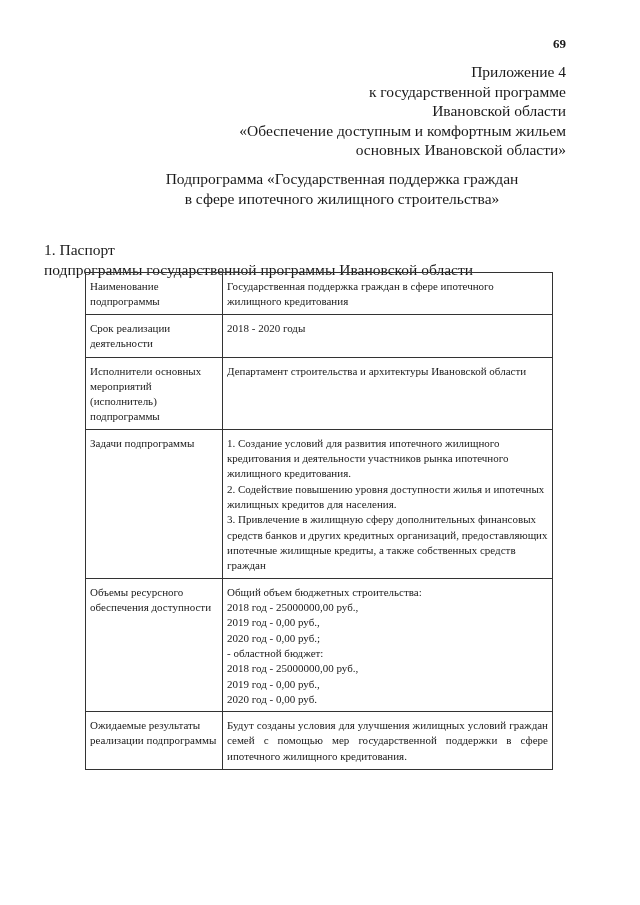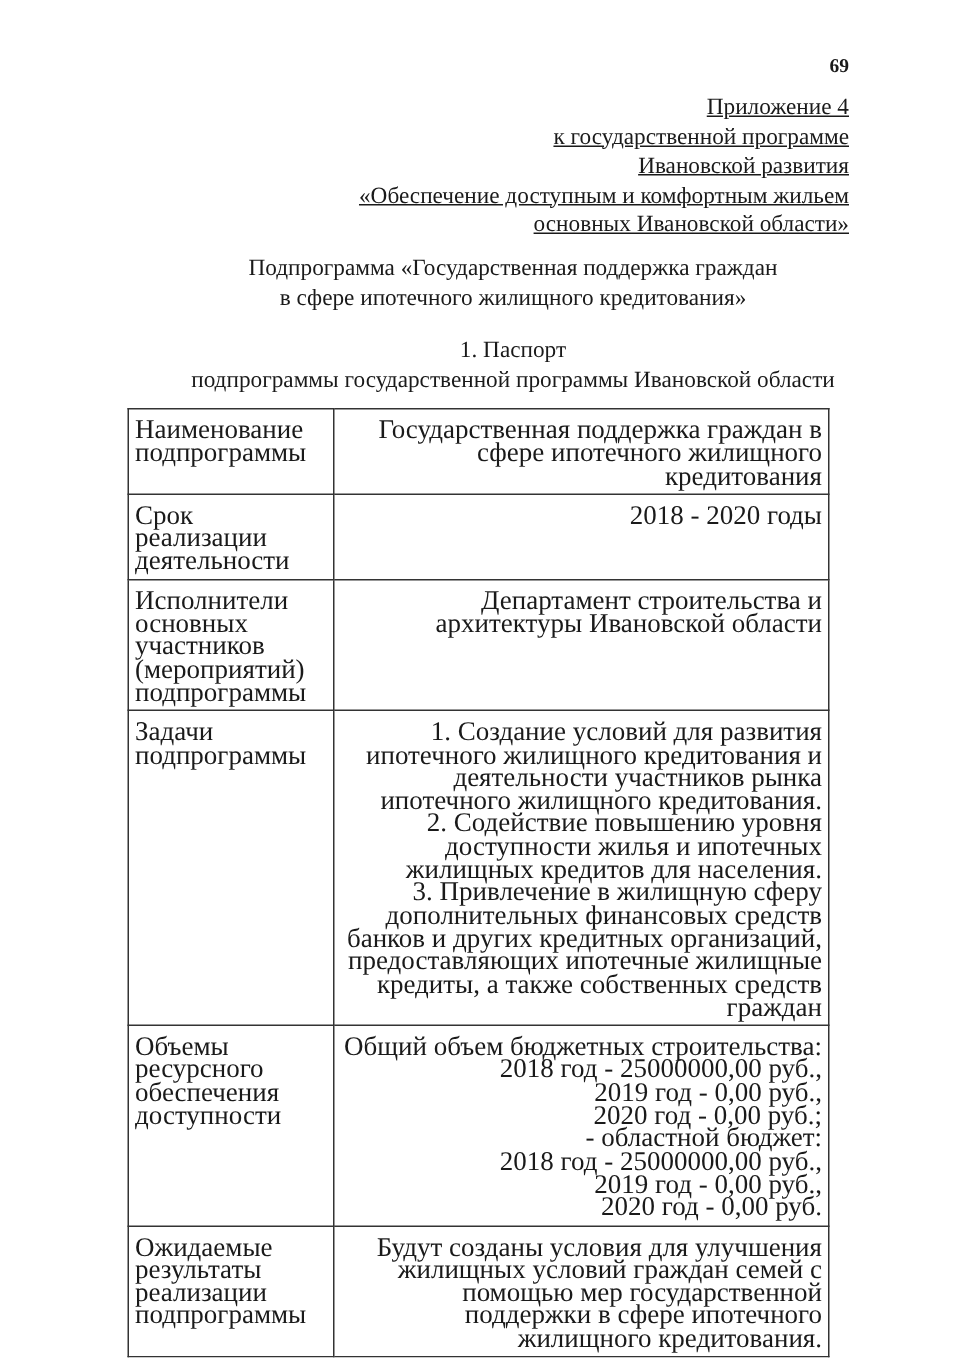--- a/index.html
+++ b/index.html
@@ -1,52 +1,52 @@
 <!DOCTYPE html>
 <html><head>
 <meta charset="utf-8">
 <style>
   html, body { margin:0; padding:0; }
   body {
     width:640px; height:905px; background:#ffffff; position:relative; overflow:hidden;
     font-family:"Liberation Serif", "DejaVu Serif", serif; color:#1a1a1a;
   }
   .page-num { position:absolute; top:36px; right:74px; font-size:13px; font-weight:bold; }
-  .appendix { position:absolute; top:62px; right:74px; text-align:right; font-size:15.5px; line-height:19.5px;text-decoration:underline; }
+  .appendix { position:absolute; top:62px; right:74px; text-align:right; font-size:15.5px; line-height:19.5px; }
   .appendix div { white-space:nowrap; }
   .subtitle { position:absolute; top:169px; left:0; width:640px; text-align:center; font-size:15.5px; line-height:19.5px; }
   .subtitle div { padding-left:44px; }
-  .passport { position:absolute; top:224px; left:0; width:640px; text-align:center; font-size:15.5px; line-height:19.5px; }
+  .passport { position:absolute; top:240px; left:0; width:640px; text-align:left; font-size:15.5px; line-height:19.5px; }
   .passport div { padding-left:44px; }
   table.passport-table {
     position:absolute; top:272px; left:85px; width:468px; border-collapse:collapse;
-    font-size:18px; line-height:15.3px;
+    font-size:11px; line-height:15.3px;
   }
   table.passport-table td { border:1px solid #333; vertical-align:top; padding:6px 4px 4px 4px; }
   td.label { width:128px; }
   td.value { padding-left:5px; }
-  td.value .line { display:block;text-align:right; }
+  td.value .line { display:block; }
   td.justify { text-align:justify; }
 </style>
 </head>
 <body>
 
 <div class="page-num">69</div>
 
 <div class="appendix">
   <div>Приложение 4</div>
   <div>к государственной программе</div>
-  <div>Ивановской развития</div>
+  <div>Ивановской области</div>
   <div>«Обеспечение доступным и комфортным жильем</div>
   <div>основных Ивановской области»</div>
 </div>
 
 <div class="subtitle">
   <div>Подпрограмма «Государственная поддержка граждан</div>
-  <div>в сфере ипотечного жилищного кредитования»</div>
+  <div>в сфере ипотечного жилищного строительства»</div>
 </div>
 
 <div class="passport">
   <div>1. Паспорт</div>
   <div>подпрограммы государственной программы Ивановской области</div>
 </div>
 
 <table class="passport-table">
   <tbody>
       <tr style="height:40px">
@@ -55,21 +55,21 @@
           <span class="line">Государственная поддержка граждан в сфере ипотечного жилищного кредитования</span>
         </td>
   </tr>
   <tr style="height:43px">
     <td class="label">Срок реализации деятельности</td>
     <td class="value">
           <span class="line">2018 - 2020 годы</span>
         </td>
   </tr>
   <tr style="height:71px">
-    <td class="label">Исполнители основных участников (мероприятий) подпрограммы</td>
+    <td class="label">Исполнители основных мероприятий (исполнитель) подпрограммы</td>
     <td class="value">
           <span class="line">Департамент строительства и архитектуры Ивановской области</span>
         </td>
   </tr>
   <tr style="height:149px">
     <td class="label">Задачи подпрограммы</td>
     <td class="value">
       <span class="line">1. Создание условий для развития ипотечного жилищного кредитования и деятельности участников рынка ипотечного жилищного кредитования.</span>
       <span class="line">2. Содействие повышению уровня доступности жилья и ипотечных жилищных кредитов для населения.</span>
       <span class="line">3. Привлечение в жилищную сферу дополнительных финансовых средств банков и других кредитных организаций, предоставляющих ипотечные жилищные кредиты, а также собственных средств граждан</span>

